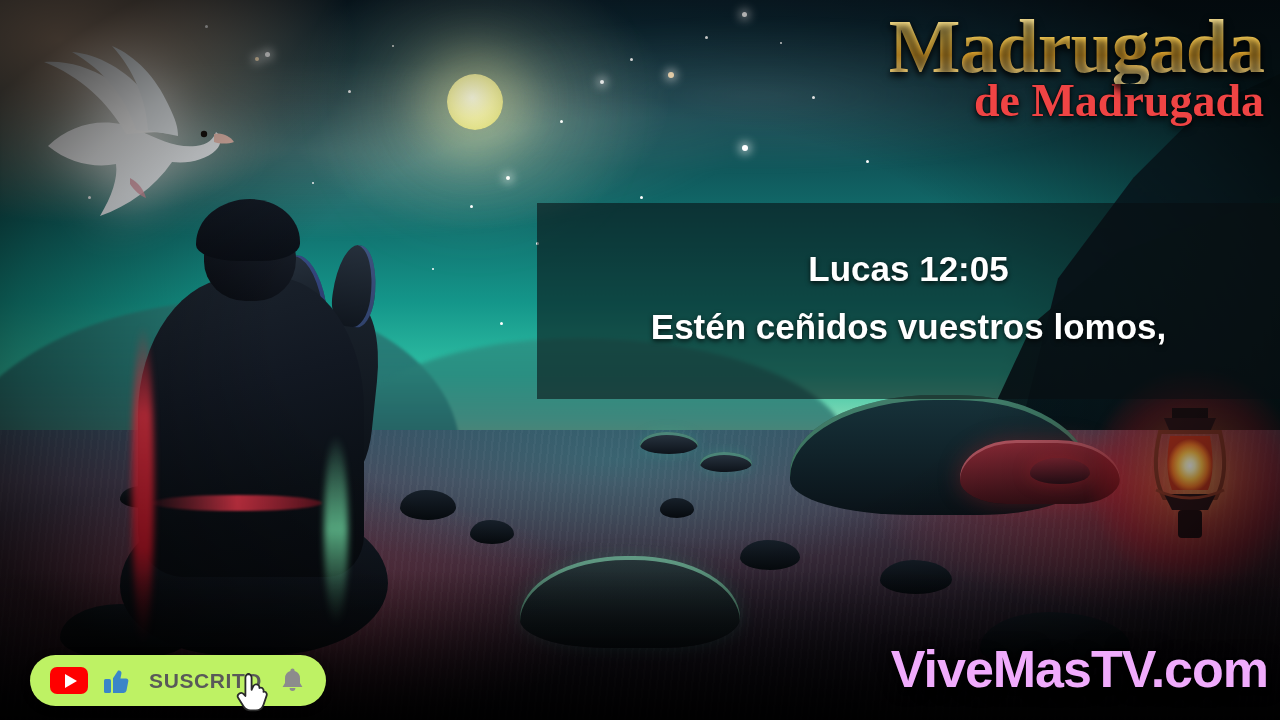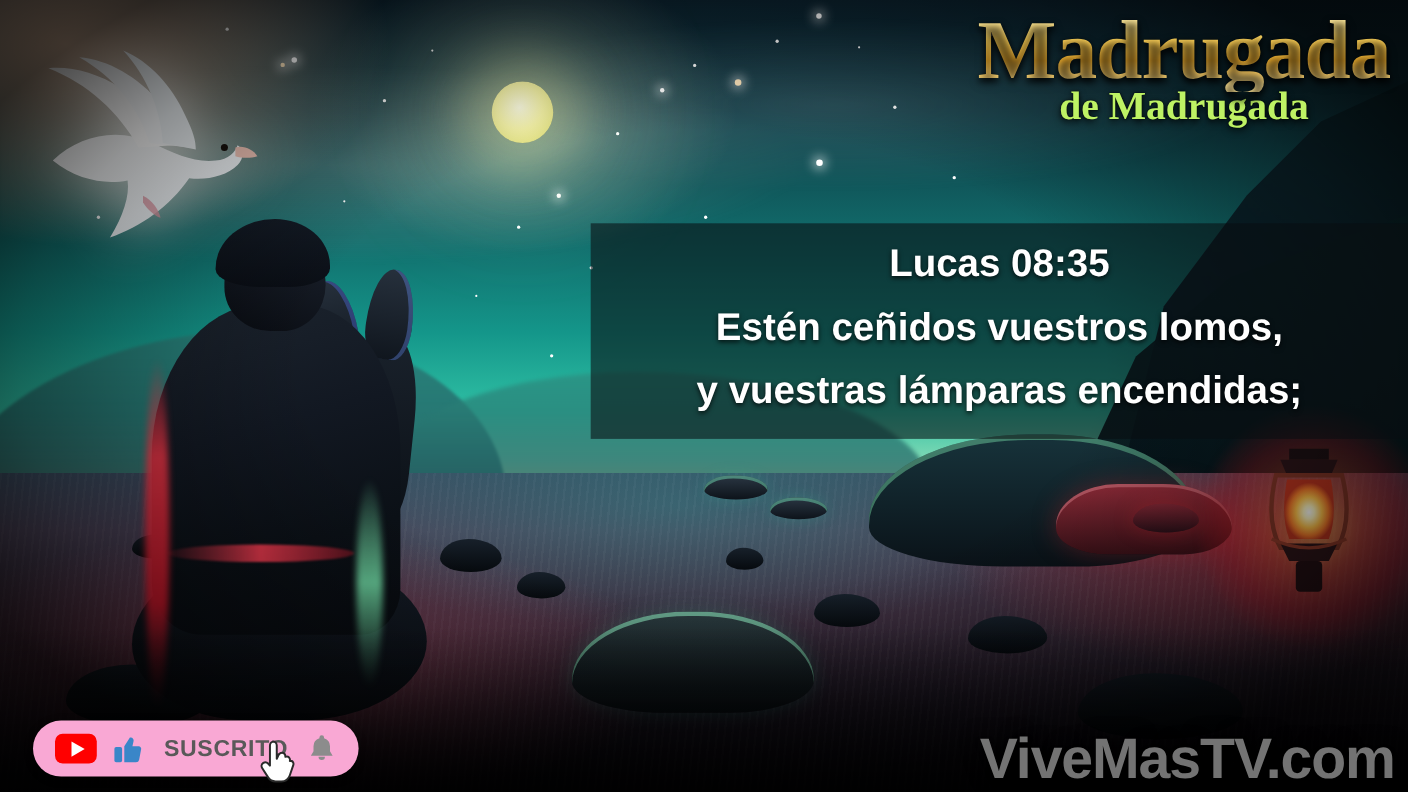--- a/index.html
+++ b/index.html
@@ -189,60 +189,60 @@
   .brand-main{
     font-family:"Liberation Serif",serif;font-weight:bold;font-size:76px;
     color:#fbd76b;
     background:linear-gradient(180deg,#fdf0b4 4%,#fbd159 36%,#e8a92c 62%,#fde394 92%);
     -webkit-background-clip:text;background-clip:text;-webkit-text-fill-color:transparent;
     text-shadow:0 3px 6px rgba(0,0,0,.55);
     filter:drop-shadow(0 2px 3px rgba(0,0,0,.75));
     letter-spacing:-1px;
   }
   .brand-sub{
-    font-family:"Liberation Serif",serif;font-weight:bold;font-size:36px;color:#bef264;
+    font-family:"Liberation Serif",serif;font-weight:bold;font-size:46px;color:#ef4444;
     text-shadow:0 3px 7px rgba(0,0,0,.85), 0 0 2px rgba(0,0,0,.9);
-    margin-top:-6px;letter-spacing:0px;text-align:center;
+    margin-top:-6px;letter-spacing:0px;
   }
 
   .verse-panel{
     position:absolute;left:537px;top:203px;width:743px;height:196px;
     background:rgba(8,14,18,.58);
     display:flex;flex-direction:column;align-items:center;justify-content:center;
     padding-top:2px;box-sizing:border-box;
   }
   .verse-ref{
     font-family:"Liberation Sans",sans-serif;font-weight:bold;font-size:35px;color:#ffffff;
     text-shadow:0 2px 5px rgba(0,0,0,.8);margin-bottom:10px;
   }
   .verse-line{
     font-family:"Liberation Sans",sans-serif;font-weight:bold;font-size:35px;color:#ffffff;
     text-shadow:0 2px 5px rgba(0,0,0,.8);line-height:1.62;white-space:nowrap;
   }
 
   .sub-pill{
     position:absolute;left:30px;top:655px;width:296px;height:51px;
-    background:#f9a8d4;border-radius:26px;
+    background:#bef264;border-radius:26px;
     display:flex;align-items:center;gap:14px;padding:0 20px;box-sizing:border-box;
     box-shadow:0 2px 8px rgba(0,0,0,.45);
   }
   .yt-icon{width:38px;height:27px;background:#ff0000;border-radius:7px;display:flex;align-items:center;justify-content:center;flex:0 0 auto;}
   .yt-tri{width:0;height:0;border-left:12px solid #fff;border-top:7px solid transparent;border-bottom:7px solid transparent;margin-left:3px;}
   .thumb-icon{flex:0 0 auto;}
   .sub-label{
     font-family:"Liberation Sans",sans-serif;font-weight:bold;font-size:21px;color:#595959;
     letter-spacing:.6px;flex:1;text-align:center;
   }
   .bell-icon{flex:0 0 auto;}
   .cursor-hand{position:absolute;left:236px;top:672px;width:36px;height:42px;pointer-events:none;}
 
   .site-logo{
-    position:absolute;right:12px;bottom:0;
+    position:absolute;right:12px;bottom:21px;
     font-family:"Liberation Sans",sans-serif;font-weight:bold;font-size:52px;
-    color:#737373;letter-spacing:-1px;
+    color:#f0abfc;letter-spacing:-1px;
     text-shadow:0 0 18px rgba(0,0,0,.9), 0 3px 5px rgba(0,0,0,.8);
   }
 </style>
 </head>
 <body>
 
 <div id="stage">
 
   <div class="layer sky"></div>
   <div class="layer milky"></div>
@@ -357,23 +357,22 @@
   <div class="layer vignette"></div>
   <div class="bottom-fade"></div>
 
 
   <div class="brand">
     <div class="brand-main">Madrugada</div>
     <div class="brand-sub">de Madrugada</div>
   </div>
 
   <div class="verse-panel">
-    <div class="verse-ref">Lucas 08:35</div>
+    <div class="verse-ref">Lucas 12:05</div>
     <div class="verse-line">Estén ceñidos vuestros lomos,</div>
-    <div class="verse-line">y vuestras lámparas encendidas;</div>
   </div>
 
   <div class="sub-pill">
     <span class="yt-icon">
         <span class="yt-tri"></span>
       </span>
     <svg class="thumb-icon" width="30" height="30" viewBox="0 0 30 30">
       <rect x="2" y="13" width="7" height="14" rx="1.6" fill="#3a86c8"></rect>
       <path d="M11 27 h10.5 a3 3 0 0 0 3 -2.4 l1.8 -9.4 a2.3 2.3 0 0 0 -2.3 -2.8 h-5.6 l1 -4.6 a2.6 2.6 0 0 0 -2.5 -3.3 l-0.8 0 l-5.1 7.8 z" fill="#3a86c8"></path>
     </svg>

